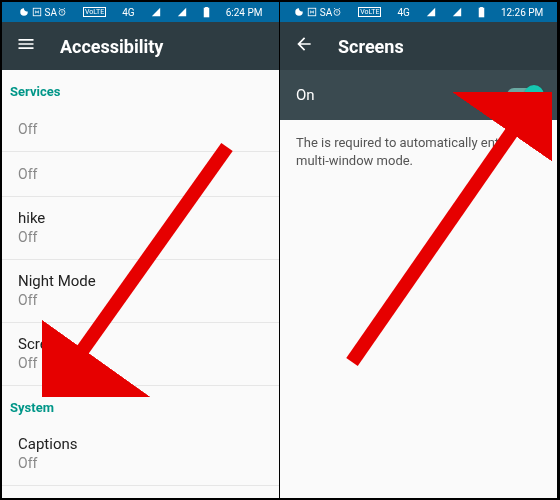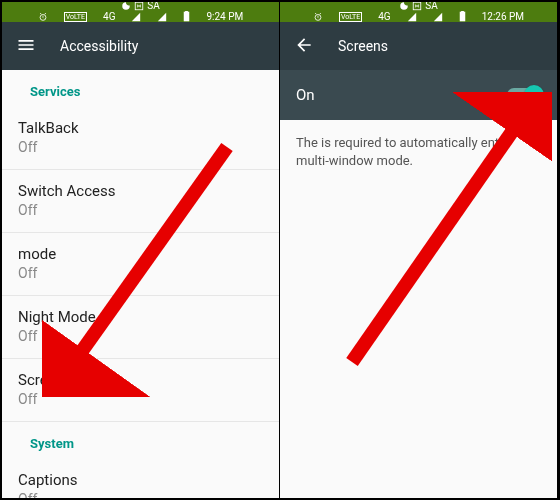--- a/index.html
+++ b/index.html
@@ -1,27 +1,27 @@
 <!DOCTYPE html>
 <html><head>
 <meta charset="utf-8">
 <style>
   * { box-sizing: border-box; margin: 0; padding: 0; }
   body { font-family: Roboto, Arial, sans-serif; background: #fff; }
   .container { width: 560px; height: 500px; border: 2px solid #000; display: flex; position: relative; }
   .phone { width: 50%; height: 100%; display: flex; flex-direction: column; border-right: 1px solid #000; position: relative; overflow: hidden; }
   .phone:last-child { border-right: none; }
-  .statusbar { height: 20px; background: #4d7c0f; color: #fff; font-size: 10px; display: flex; align-items: center; justify-content: flex-end; padding: 0 4px; flex-direction: column; }
+  .statusbar { height: 20px; background: #0369a1; color: #fff; font-size: 10px; display: flex; align-items: center; justify-content: center; padding: 0 4px; }
   .statusbar .left { display: flex; align-items: center; gap: 3px; }
   .statusbar .right { display: flex; align-items: center; gap: 16px; }
   .sb-ico { display: inline-flex; align-items: center; }
-  .appbar { height: 48px; background: #2e3c42; color: #fff; display: flex; align-items: center; padding: 0 14px; gap: 24px; font-size: 14px; font-weight: 400; }
+  .appbar { height: 48px; background: #2e3c42; color: #fff; display: flex; align-items: center; padding: 0 14px; gap: 24px; font-size: 18px; font-weight: 700; }
   .appbar .icon svg { fill: #fff; }
   .content { flex: 1; background: #fafafa; overflow: hidden; }
-  .section-header { color: #009688; font-size: 13px; font-weight: 700; padding: 14px 28px 8px; }
+  .section-header { color: #009688; font-size: 13px; font-weight: 700; padding: 14px 8px 8px; }
   .list-item { padding: 12px 16px 14px; border-bottom: 1px solid #e6e6e6; }
   .list-item .title { font-size: 15px; color: #222; }
   .list-item .sub { font-size: 14px; color: #888; margin-top: 2px; }
   .toggle-row { height: 50px; background: #3a4a50; color: #fff; display: flex; align-items: center; justify-content: space-between; padding: 0 16px; font-size: 15px; text-align: right; }
   .switch { width: 34px; height: 14px; background: #6aa9a2; border-radius: 7px; position: relative; }
   .switch .thumb { width: 20px; height: 20px; background: #16c7b1; border-radius: 50%; position: absolute; right: -3px; top: -3px; box-shadow: 0 1px 2px rgba(0,0,0,.4); }
   .desc { padding: 14px 16px; font-size: 13px; color: #555; line-height: 1.4; }
   .arrow { position: absolute; pointer-events: none; }
 </style>
 </head>
@@ -63,41 +63,39 @@
             <svg width="10" height="10" viewBox="0 0 24 24">
               <path fill="#fff" d="M2 22L22 2v20z"></path>
             </svg>
           </span>
         <span class="sb-ico">
             <svg width="7" height="11" viewBox="0 0 10 16">
               <rect x="1" y="1" width="8" height="14" fill="#fff"></rect>
               <rect x="3" y="0" width="4" height="2" fill="#fff"></rect>
             </svg>
           </span>
-        <span>9:24 PM</span>
+        <span>6:24 PM</span>
       </div>
     </div>
     <div class="appbar">
       <span class="icon"><svg width="20" height="20" viewBox="0 0 24 24">
             <path d="M3 6h18v2H3zM3 11h18v2H3zM3 16h18v2H3z"></path>
           </svg></span>
       <span>Accessibility</span>
     </div>
     <div class="content">
       <div class="section-header">Services</div>
       <div class="list-item">
-        <div class="title">TalkBack</div>
         <div class="sub">Off</div>
       </div>
       <div class="list-item">
-        <div class="title">Switch Access</div>
         <div class="sub">Off</div>
       </div>
       <div class="list-item">
-        <div class="title">mode</div>
+        <div class="title">hike</div>
         <div class="sub">Off</div>
       </div>
       <div class="list-item">
         <div class="title">Night Mode</div>
         <div class="sub">Off</div>
       </div>
       <div class="list-item">
         <div class="title">Screens</div>
         <div class="sub">Off</div>
       </div>

